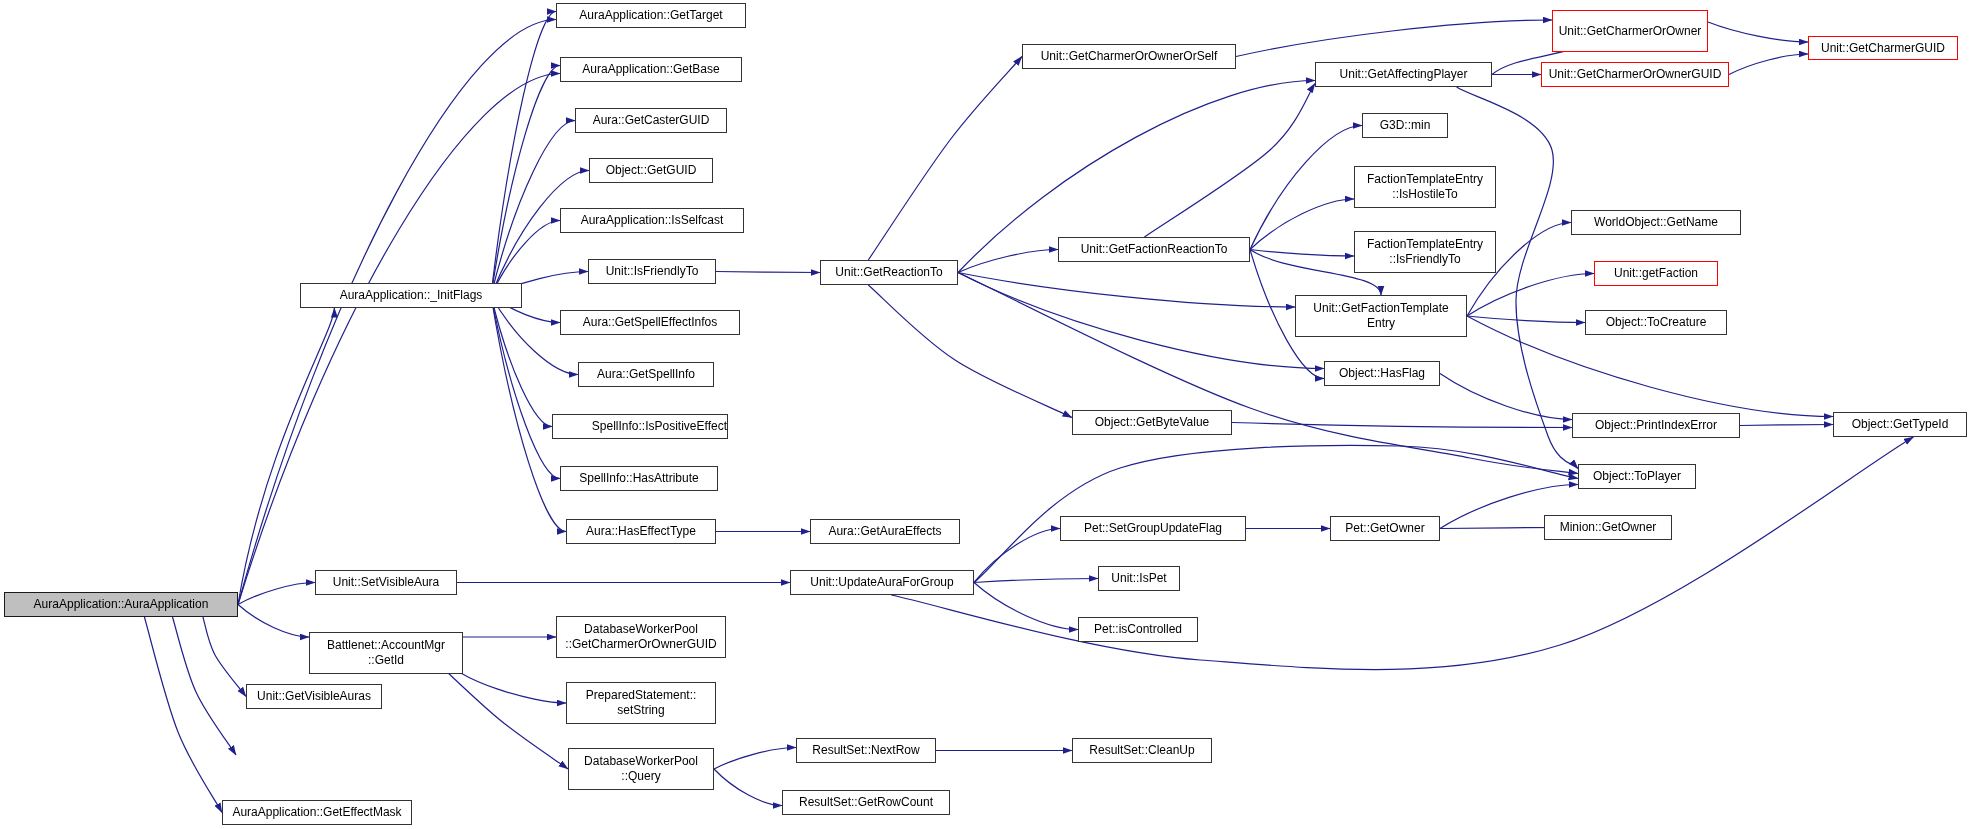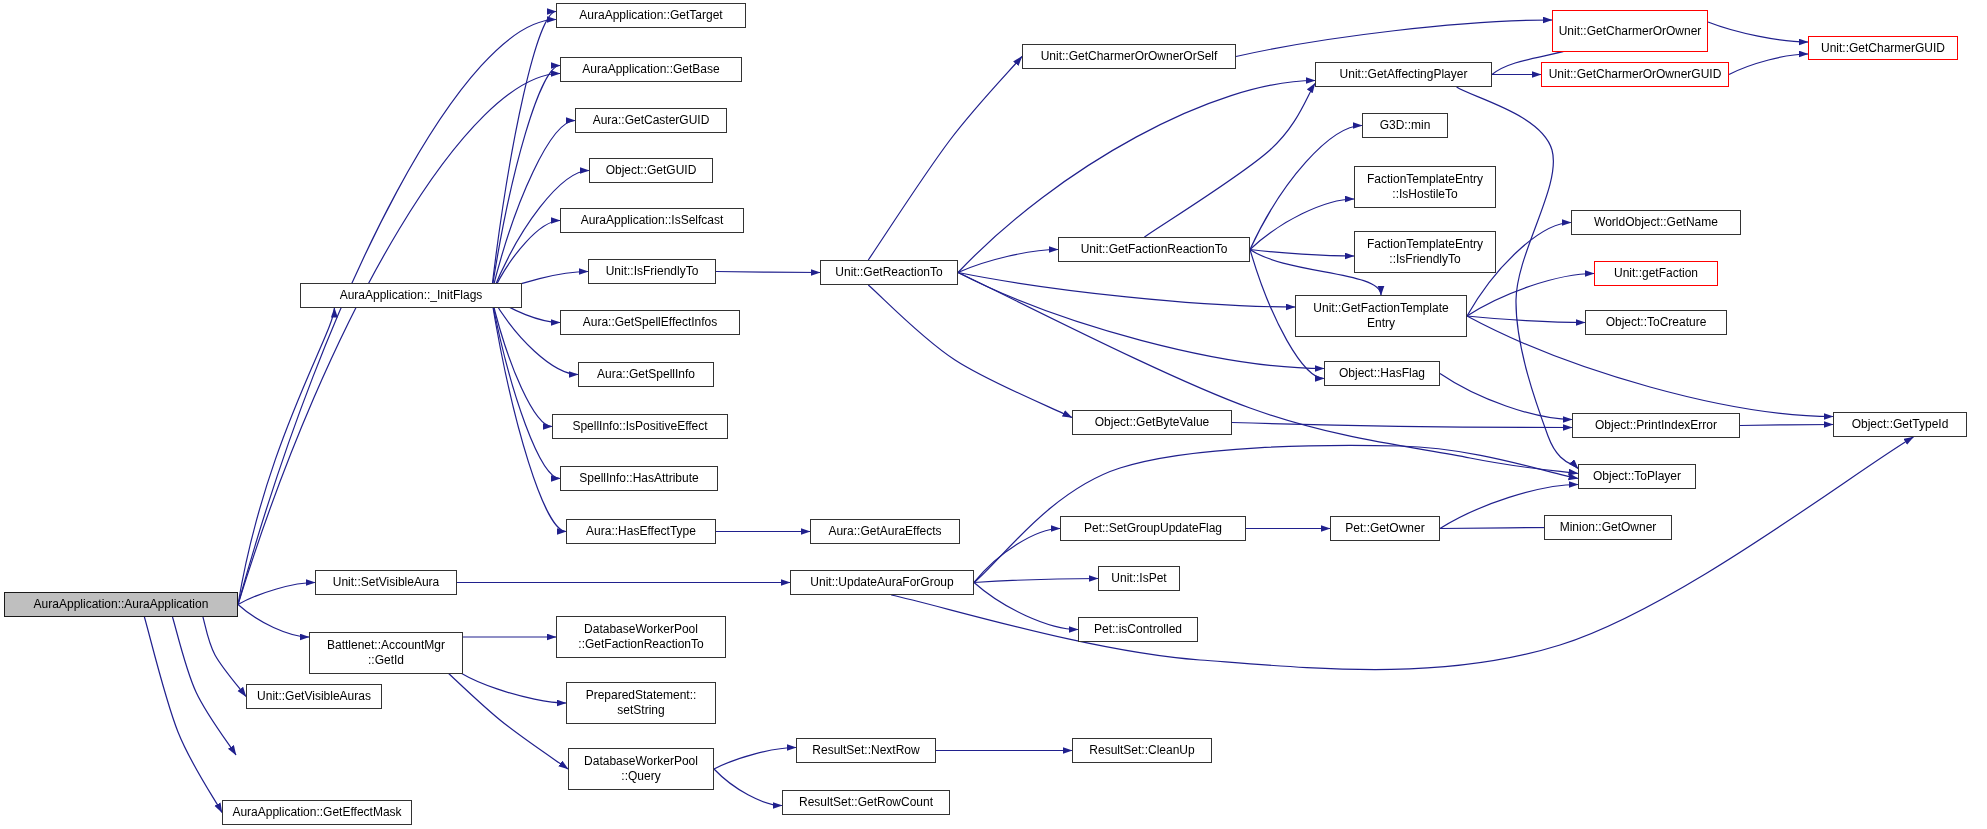--- a/index.html
+++ b/index.html
@@ -127,21 +127,21 @@
     </div>
     <div class="node" style="left: 588px; top: 259px; width: 128px; height: 25px;">
       <div>Unit::IsFriendlyTo</div>
     </div>
     <div class="node" style="left: 560px; top: 310px; width: 180px; height: 25px;">
       <div>Aura::GetSpellEffectInfos</div>
     </div>
     <div class="node" style="left: 578px; top: 362px; width: 136px; height: 25px;">
       <div>Aura::GetSpellInfo</div>
     </div>
-    <div class="node" style="left: 552px; top: 414px; width: 176px; height: 25px;">
+    <div class="node" style="left: 552px; top: 414px; width: 176px; height: 25px; align-items: flex-end;">
       <div>SpellInfo::IsPositiveEffect</div>
     </div>
     <div class="node" style="left: 560px; top: 466px; width: 158px; height: 25px;">
       <div>SpellInfo::HasAttribute</div>
     </div>
     <div class="node" style="left: 566px; top: 519px; width: 150px; height: 25px;">
       <div>Aura::HasEffectType</div>
     </div>
     <div class="node" style="left: 810px; top: 519px; width: 150px; height: 25px;">
       <div>Aura::GetAuraEffects</div>
@@ -160,21 +160,21 @@
       <div>::GetId</div>
     </div>
     <div class="node" style="left: 246px; top: 684px; width: 136px; height: 25px;">
       <div>Unit::GetVisibleAuras</div>
     </div>
     <div class="node" style="left: 222px; top: 800px; width: 190px; height: 25px;">
       <div>AuraApplication::GetEffectMask</div>
     </div>
     <div class="node" style="left: 556px; top: 616px; width: 170px; height: 42px;">
       <div>DatabaseWorkerPool</div>
-      <div>::GetFactionReactionTo</div>
+      <div>::GetCharmerOrOwnerGUID</div>
     </div>
     <div class="node" style="left: 566px; top: 682px; width: 150px; height: 42px;">
       <div>PreparedStatement::</div>
       <div>setString</div>
     </div>
     <div class="node" style="left: 568px; top: 748px; width: 146px; height: 42px;">
       <div>DatabaseWorkerPool</div>
       <div>::Query</div>
     </div>
     <div class="node" style="left: 796px; top: 738px; width: 140px; height: 25px;">

